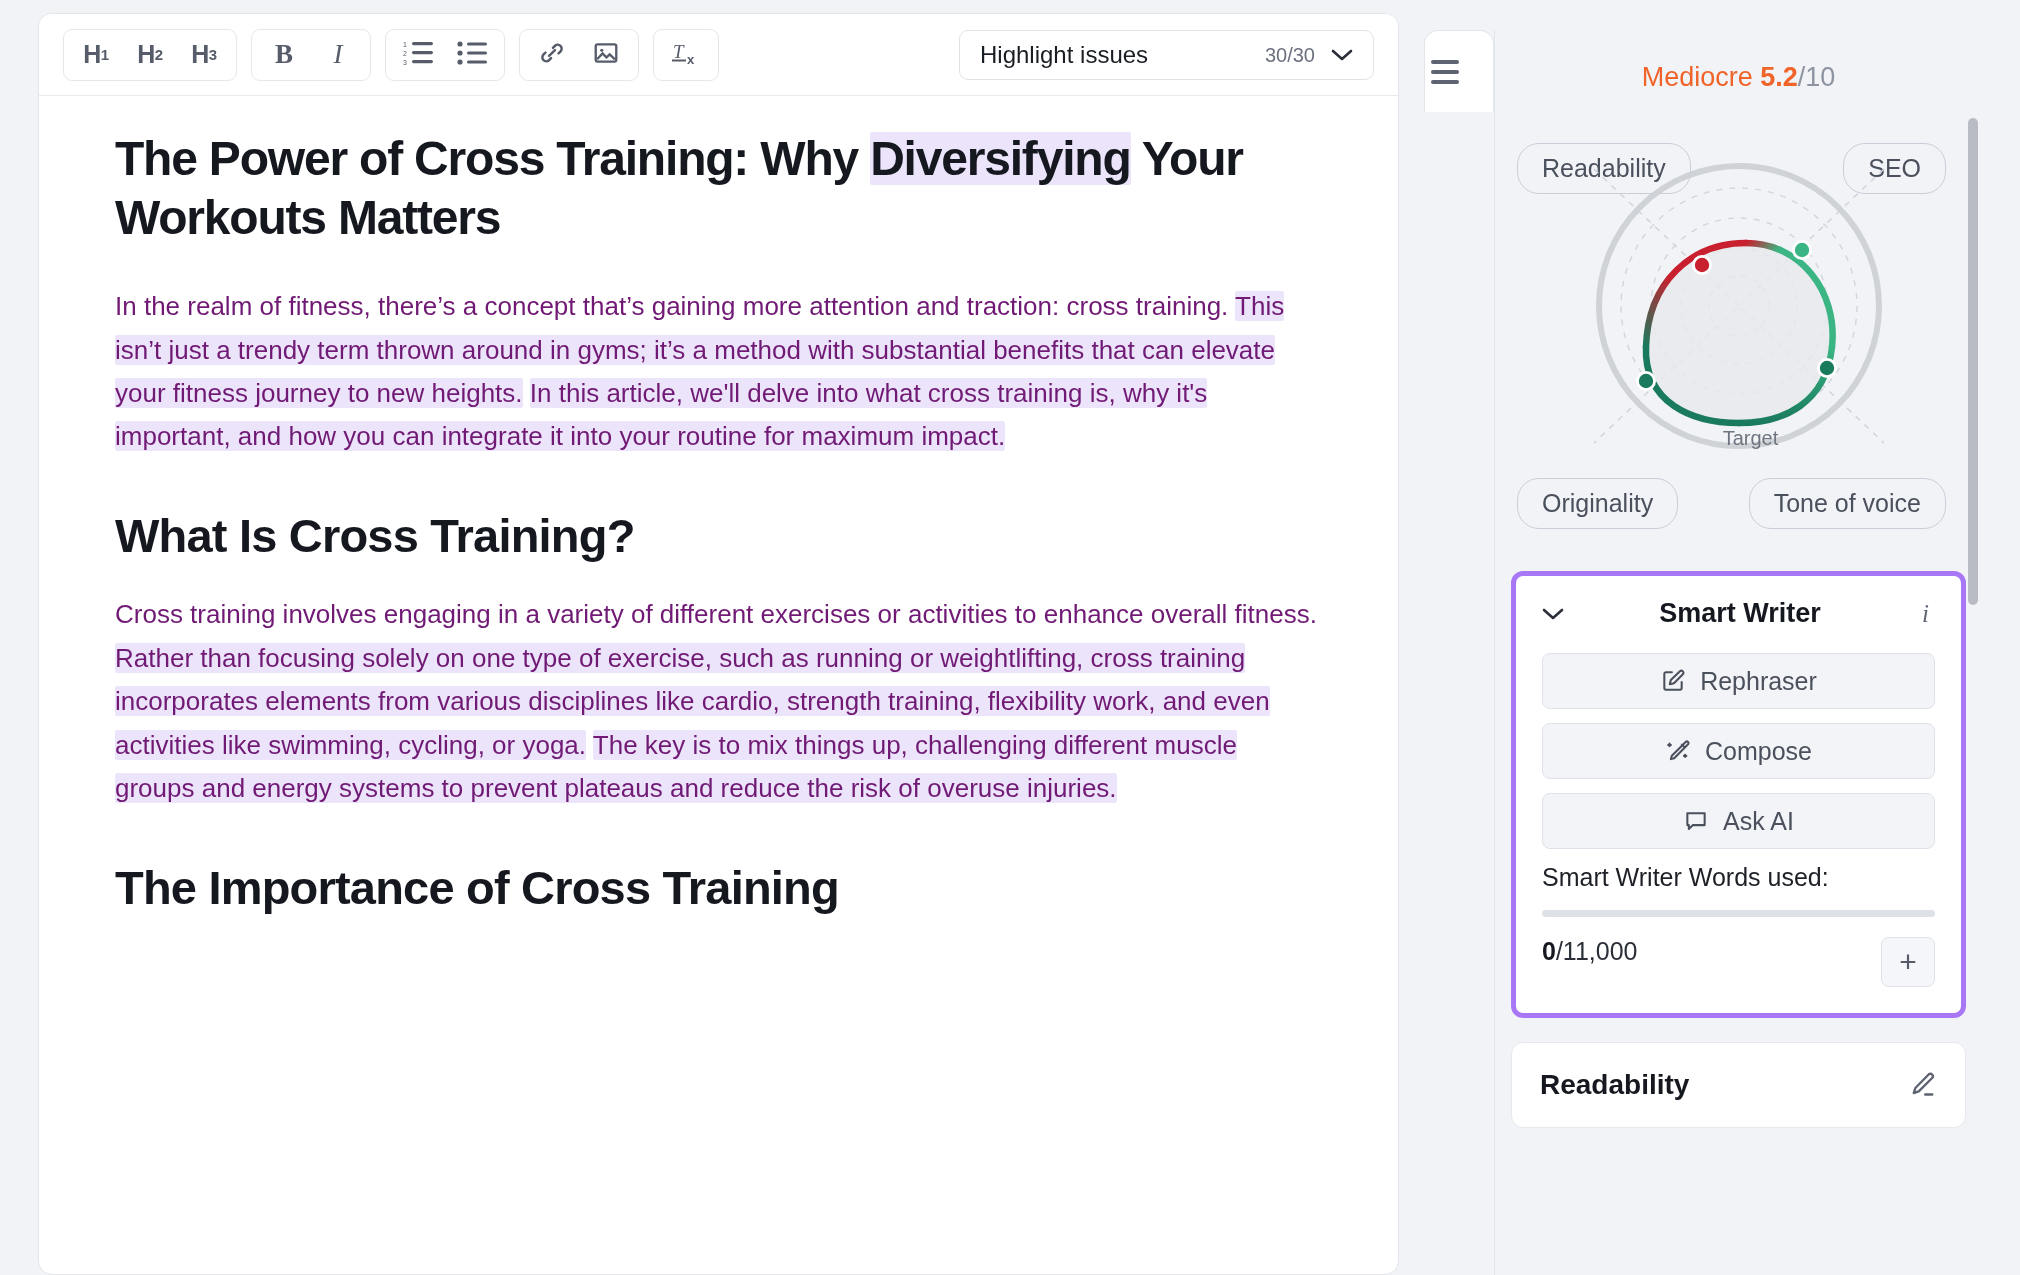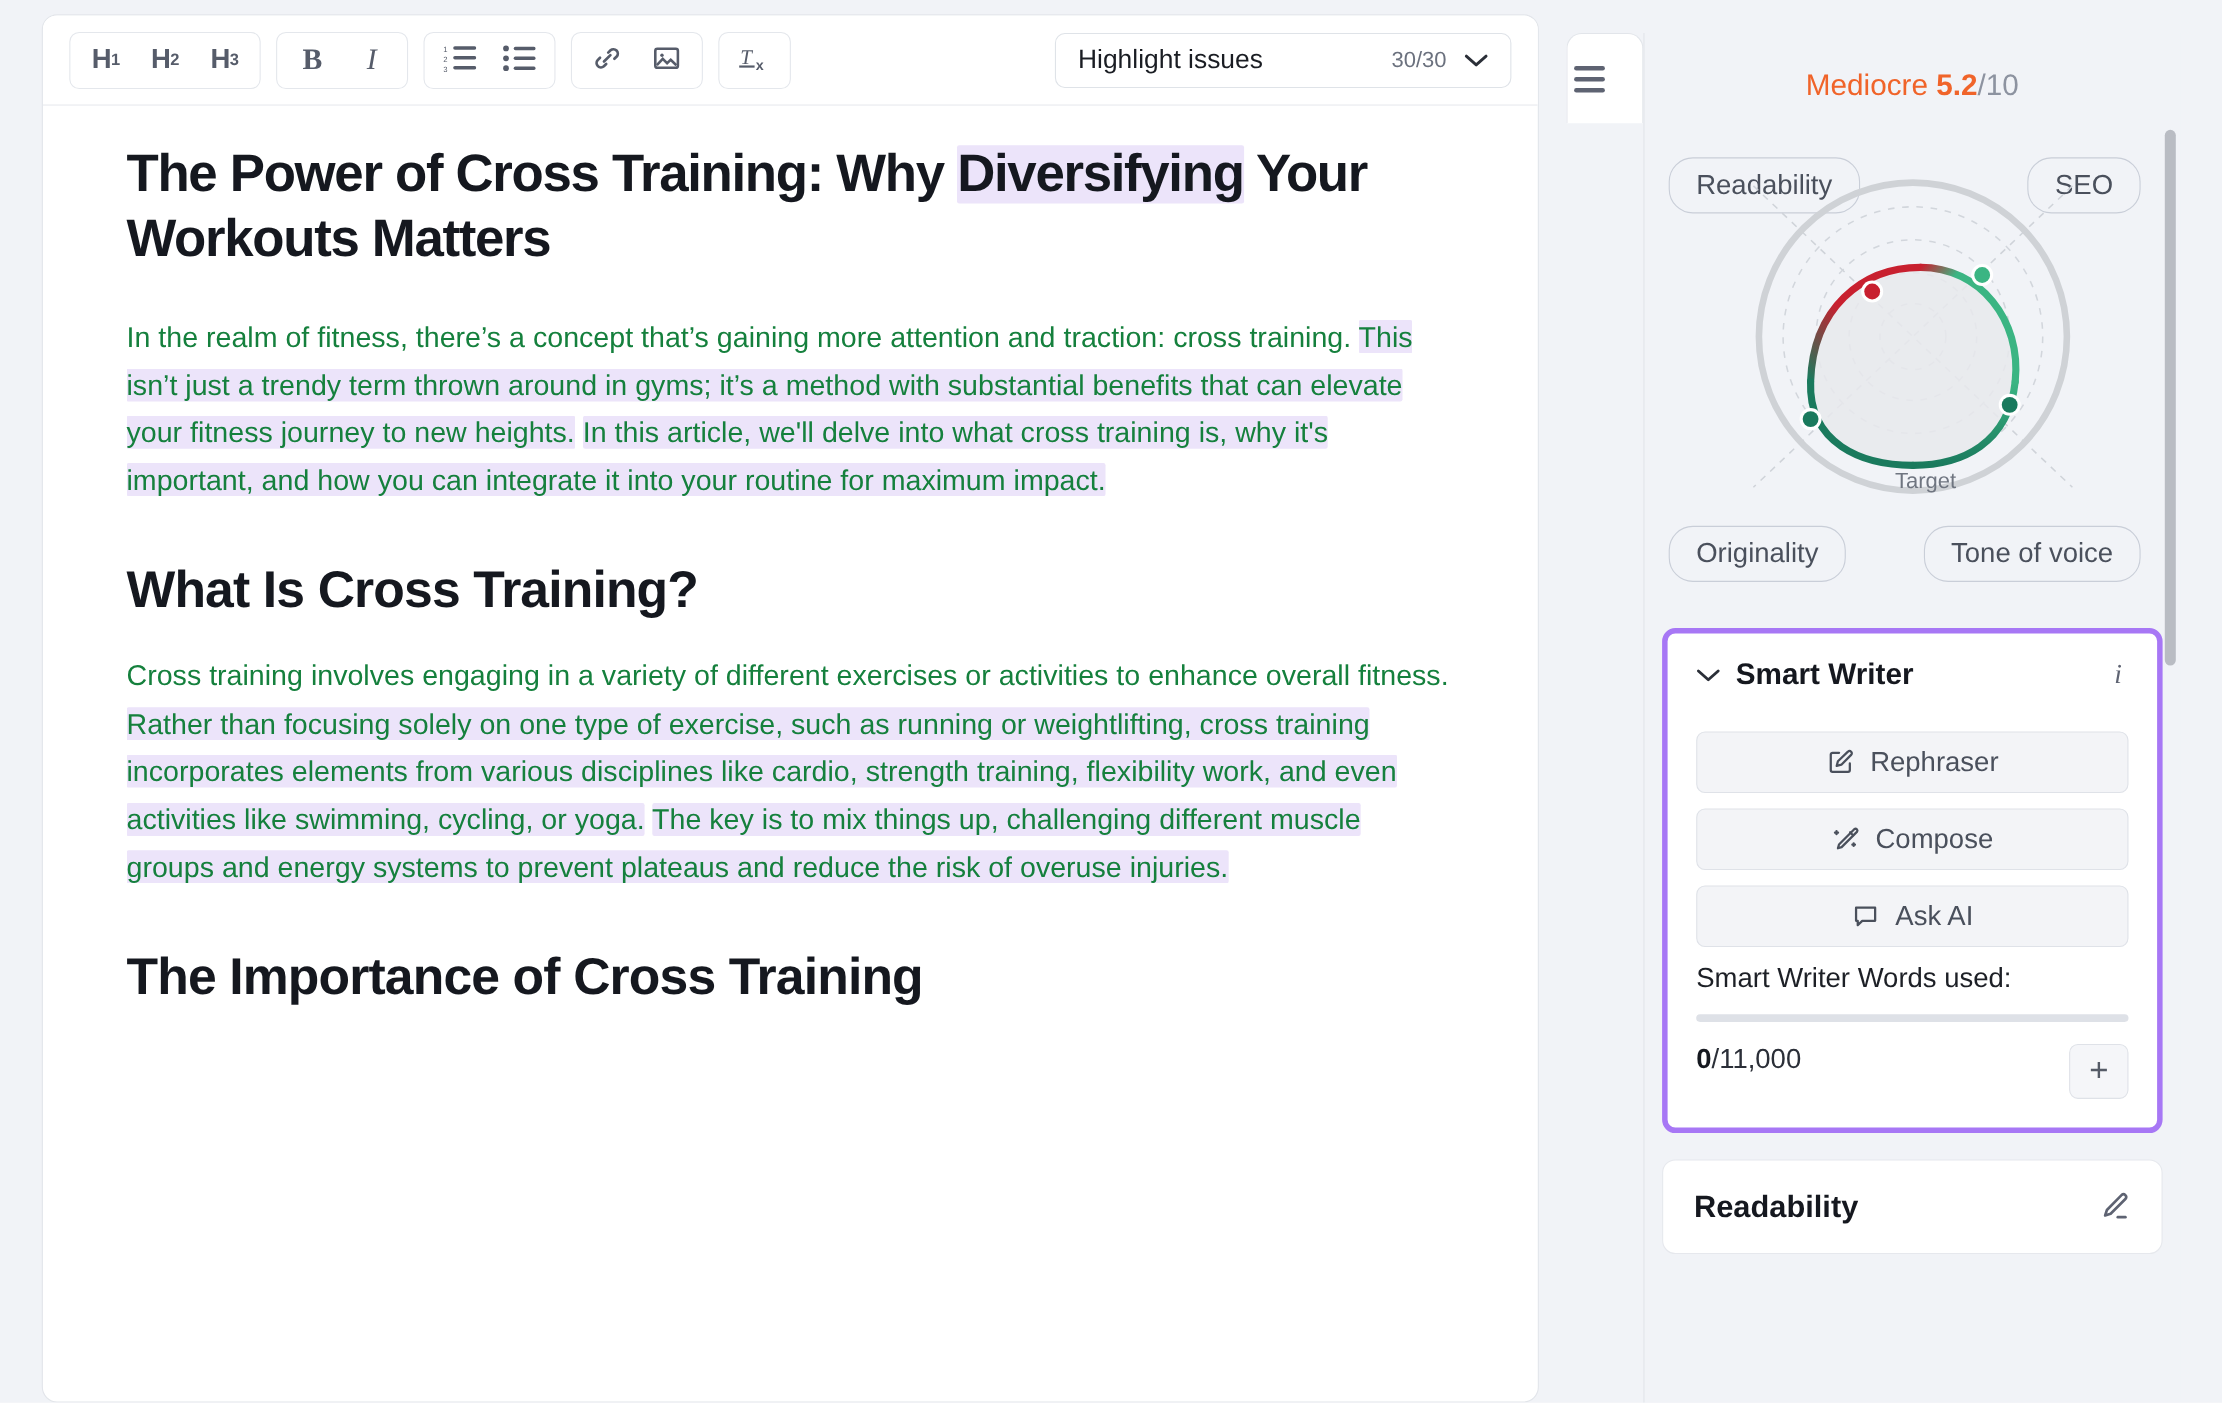--- a/index.html
+++ b/index.html
@@ -115,21 +115,21 @@
     font-size: 47px;
     line-height: 1.25;
     font-weight: 700;
     color: #15181f;
     letter-spacing: -0.8px;
     margin: 48px 0 28px 0;
   }
   .doc-p {
     font-size: 26px;
     line-height: 1.67;
-    color: #15803d;
+    color: #701a75;
   }
   mark.hl {
     background: #ece4fa;
     color: inherit;
     padding: 0;
     border-radius: 2px;
     box-decoration-break: clone;
     -webkit-box-decoration-break: clone;
   }
 
@@ -213,21 +213,22 @@
     margin-top: 74px;
     background: #ffffff;
     border: 5px solid #a777f5;
     border-radius: 12px;
     padding: 22px 26px 26px 26px;
   }
   .sw-head {
     display: flex;
     align-items: center;
     gap: 14px;
-    margin-bottom: 36px;
+    margin-bottom: 24px;
+    text-align: center;
   }
   .sw-chev { color: #2b2f38; display: flex; align-items: center; cursor: pointer; }
   .sw-title { font-size: 27px; font-weight: 700; color: #15181f; flex: 1; }
   .sw-info {
     font-size: 25px;
     font-style: italic;
     font-family: "Liberation Serif", serif;
     color: #5e6372;
     cursor: pointer;
     padding: 0 6px;

